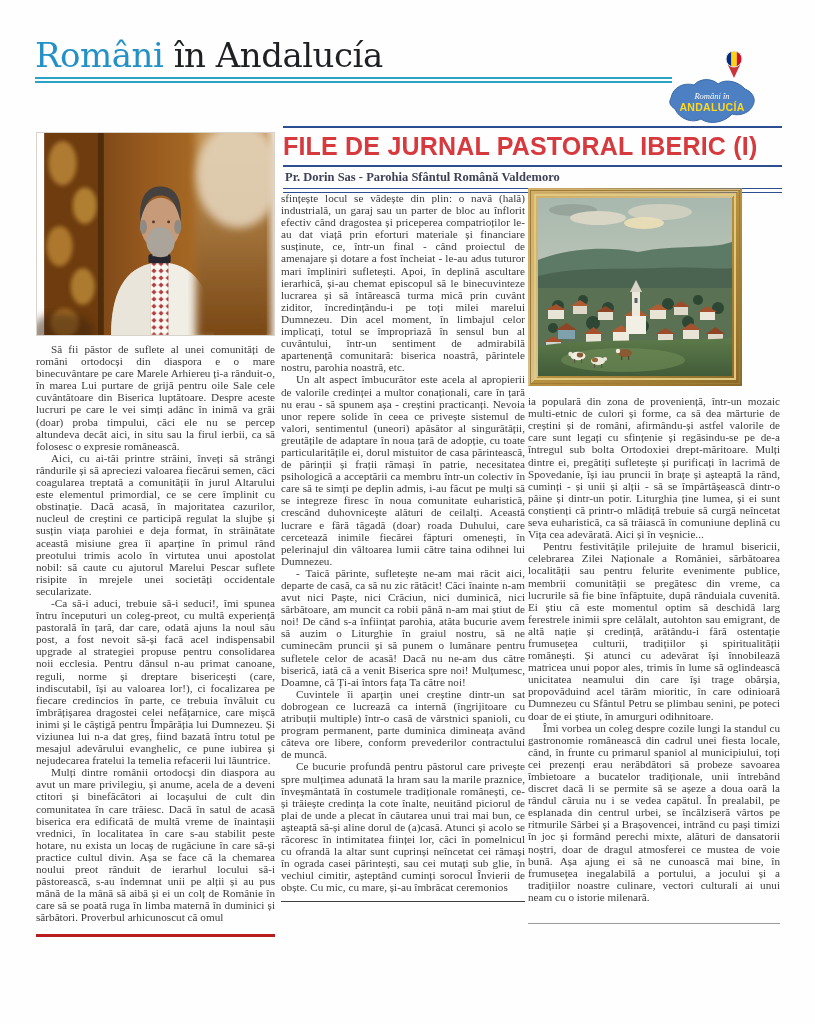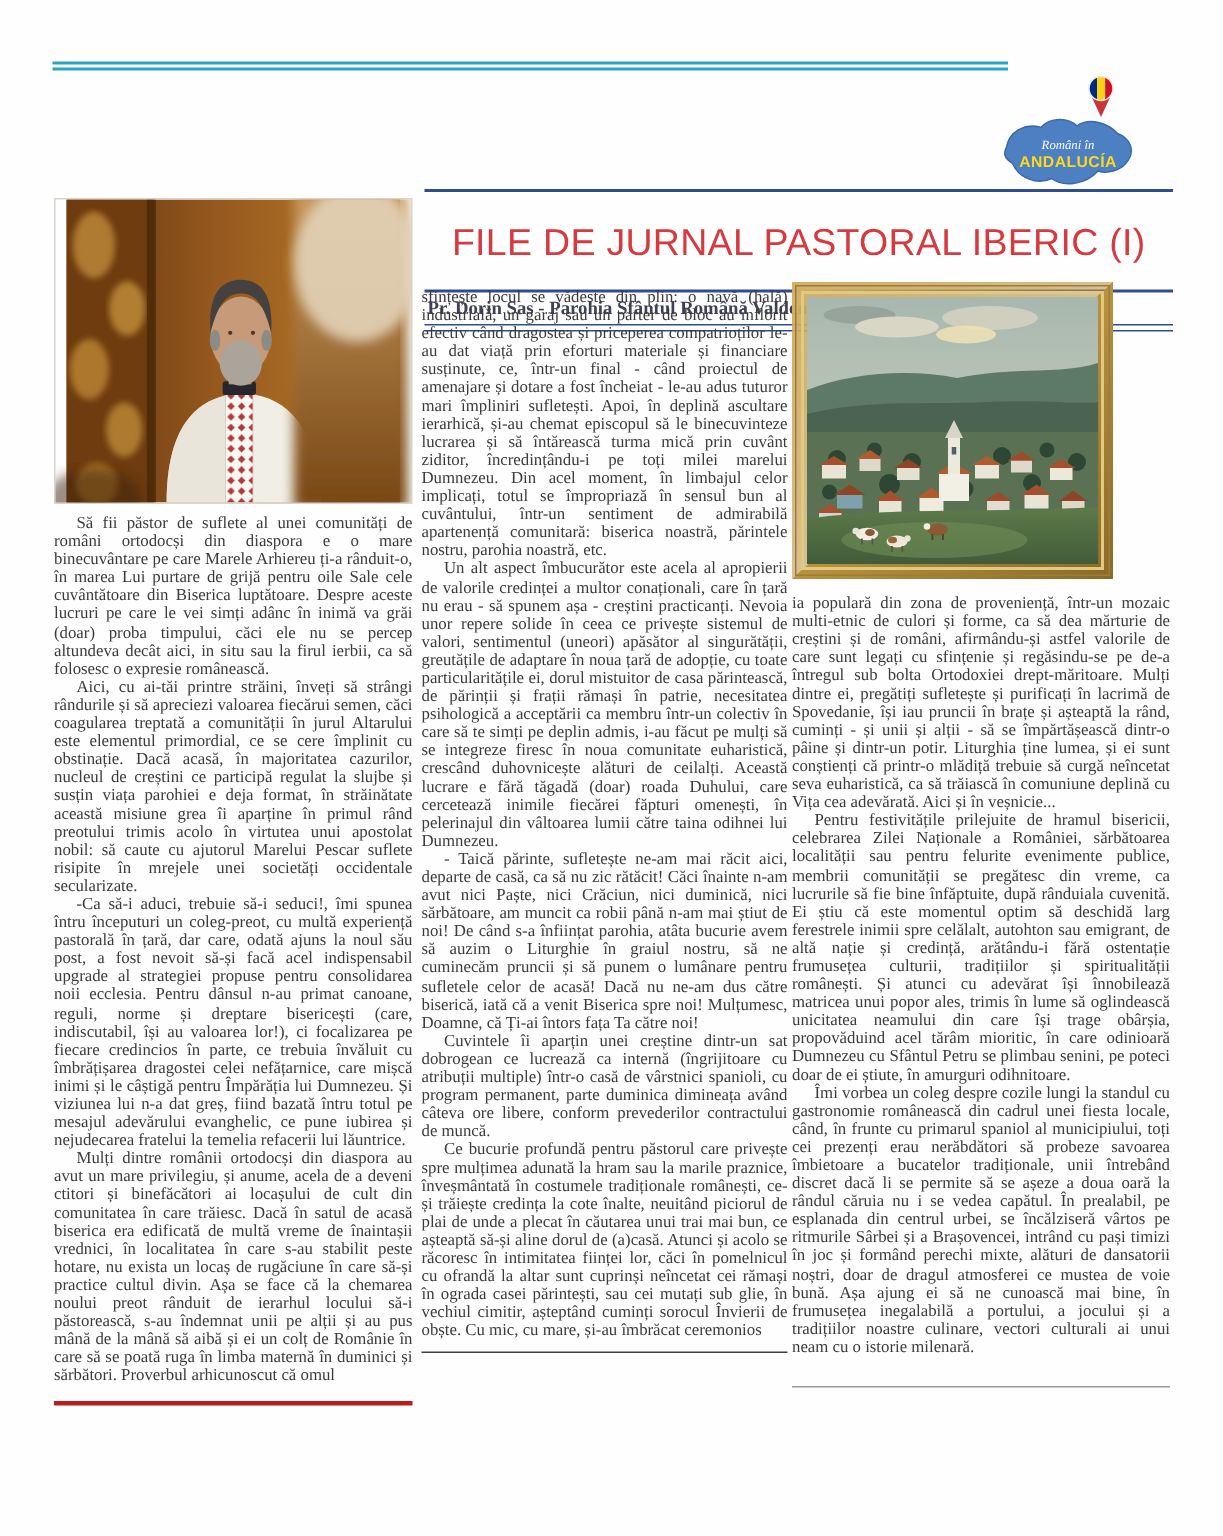--- a/index.html
+++ b/index.html
@@ -11,41 +11,44 @@
   .masthead .blue{color:#2491c6;}
   .masthead .dark{color:#1f2023;}
   .cyanrule{height:0;border-top:2px solid #2aa3c9;width:637px;margin-top:3px;}
   .cyanrule.thin{border-top-width:2px;margin-top:2px;}
   .pagenum{font-size:11.5px;color:#26262a;margin:2px 0 2px 2px;}
   .tagline{position:absolute;top:6px;right:138px;font-size:20px;font-style:italic;font-weight:600;
            color:#16355f;font-family:"DejaVu Serif",serif;white-space:nowrap;}
   .logo{position:absolute;top:10px;right:22px;width:96px;height:92px;}
   
   .article-head{position:absolute;left:283px;top:126px;width:499px;border-top:2px solid #2e4e92;padding-top:4px;}
-  .article-title{margin:16px;font-family:"Liberation Sans",sans-serif;font-weight:normal;font-size:25px;
-                 color:#d63a3e;text-align:center;letter-spacing:0.2px;white-space:nowrap;}
+  .article-title{margin:0;font-family:"Liberation Sans",sans-serif;font-weight:bold;font-size:25px;
+                 color:#d63a3e;text-align:left;letter-spacing:0.2px;white-space:nowrap;}
   .title-underline{border-top:2px solid #2e4e92;margin-top:4px;}
   .byline{font-size:12.5px;font-weight:bold;color:#3f4257;padding:3px 0 3px 2px;}
   .byline-rule{border-top:1px solid #2e4e92;border-bottom:1px solid #2e4e92;height:3px;}
   
   .col{position:absolute;font-size:11.2px;line-height:12.1px;text-align:justify;}
   .col p{margin:0;}
   .col p.indent{text-indent:15px;}
   #col1{left:36px;top:132px;width:239px;padding-bottom:10px;border-bottom:3px solid #b91c1c;}
   #col2{left:281px;top:192px;width:244px;padding-bottom:8px;border-bottom:1px solid #404040;}
   #col3{left:528px;top:188px;width:252px;padding-bottom:20px;border-bottom:1px solid #9a9a9a;}
   figure{margin:0 0 7px 0;}
   .photo-frame{border:1px solid #d8d4cc;display:block;}
 </style>
 </head>
 <body>
 
 <div class="page">
 
   <div class="header">
+    <div class="masthead">
+      <span class="blue">Români</span><span class="dark"> în Andalucía</span>
+    </div>
     <div class="cyanrule"></div>
     <div class="cyanrule thin"></div>
 
 
     <svg class="logo" viewBox="0 0 96 92" aria-hidden="true">
 
       <path d="M9,50 C11,39 22,34 32,37 C38,30 50,30 56,36 C64,30 77,34 83,41 C91,44 95,52 90,59 C86,66 76,68 70,66 C62,75 47,77 39,71 C29,76 17,70 13,61 C7,57 7,54 9,50 Z" fill="#4c80c2" stroke="#3a6aa8" stroke-width="1"></path>
       <text x="50" y="51" text-anchor="middle" font-family="Liberation Serif, serif" font-style="italic" font-size="8.5" fill="#ffffff">Români în</text>
       <text x="50" y="63" text-anchor="middle" font-family="Liberation Sans, sans-serif" font-weight="bold" font-size="10.5" letter-spacing="0.3" fill="#ffd71c">ANDALUCÍA</text>
 

